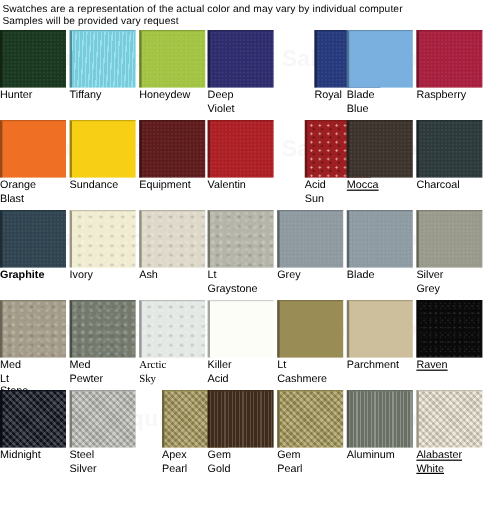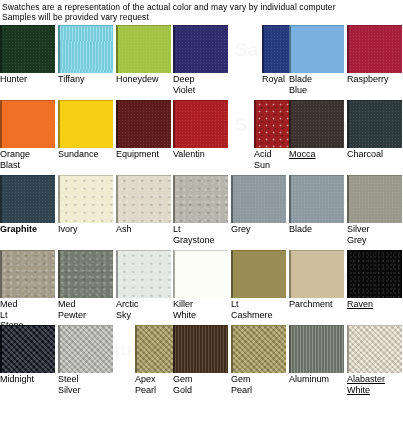--- a/index.html
+++ b/index.html
@@ -305,33 +305,33 @@
 Lt
 Stone</div>
         </div>
         <div class="cell" style="left: 58px;">
           <div class="chip" style="background: rgb(115, 122, 109);">
             <div class="tex tex-leather"></div>
           </div>
           <div class="label">Med
 Pewter</div>
         </div>
-        <div class="cell" style="left: 116px;">
+        <div class="cell" style="left: 116px; font-family: Liberation Serif, serif;">
           <div class="chip" style="background: rgb(227, 232, 228);">
             <div class="tex tex-leather"></div>
           </div>
           <div class="label">Arctic
 Sky</div>
         </div>
         <div class="cell" style="left: 173px;">
           <div class="chip" style="background: rgb(253, 253, 248);">
             <div class="tex tex-none"></div>
           </div>
           <div class="label">Killer
-White</div>
+Acid</div>
         </div>
         <div class="cell" style="left: 231px;">
           <div class="chip" style="background: rgb(154, 140, 85);">
             <div class="tex tex-none"></div>
           </div>
           <div class="label">Lt
 Cashmere</div>
         </div>
         <div class="cell" style="left: 289px;">
           <div class="chip" style="background: rgb(205, 191, 156);">

